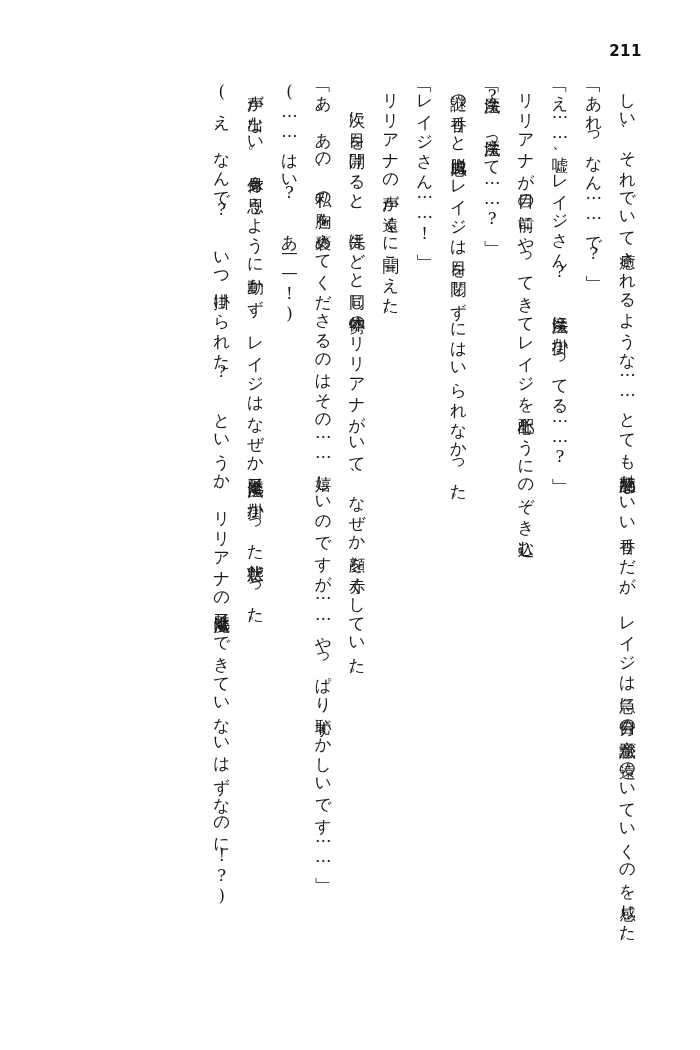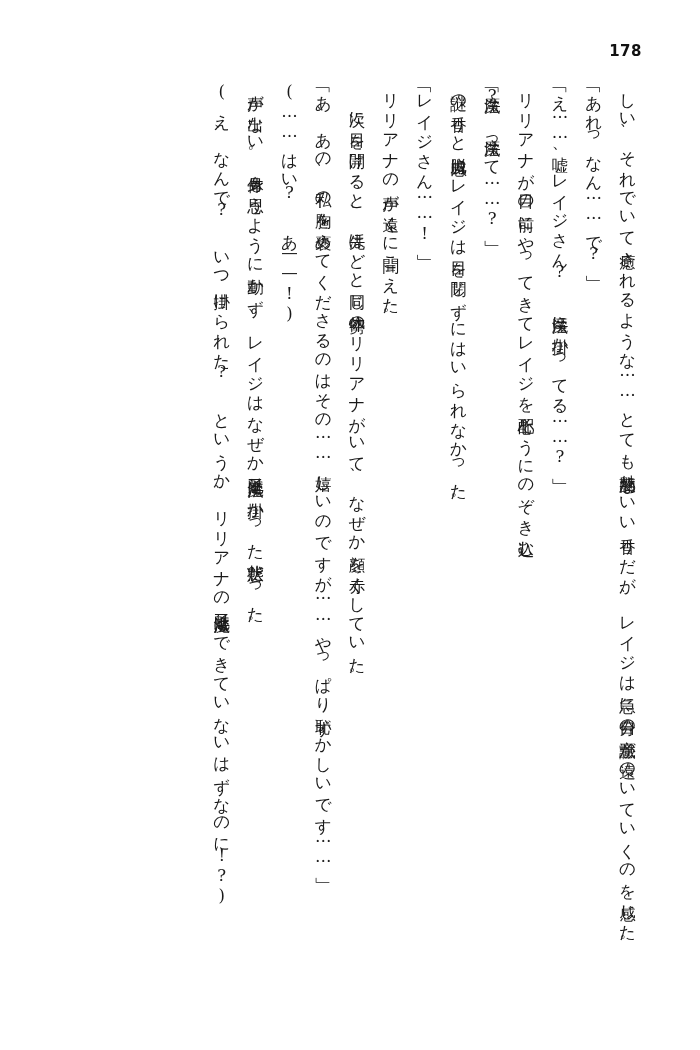--- a/index.html
+++ b/index.html
@@ -62,21 +62,21 @@
   }
   .para.indent {
     text-indent: 1em;
   }
 </style>
 </head>
 <body>
 
 <div id="page">
 
-  <div id="page-number">178</div>
+  <div id="page-number">211</div>
 
   <div id="body-text">
       <div class="para">しい、それでいて癒されるような……とても魅惑的ないい香りだが、レイジは急に自分の意識が遠のいていくのを感じた。</div>
       <div class="para">「あれっなん……で?」</div>
       <div class="para">「え……嘘、レイジさん? 魔法に掛かってる……?」</div>
       <div class="para">リリアナが目の前にやってきてレイジを心配そうにのぞき込む。</div>
       <div class="para">「魔法? 魔法って……?」</div>
       <div class="para">謎の香りと脱力感にレイジは目を閉じずにはいられなかった。</div>
       <div class="para">「レイジさん……!」</div>
       <div class="para">リリアナの声が遠くに聞こえた。</div>

